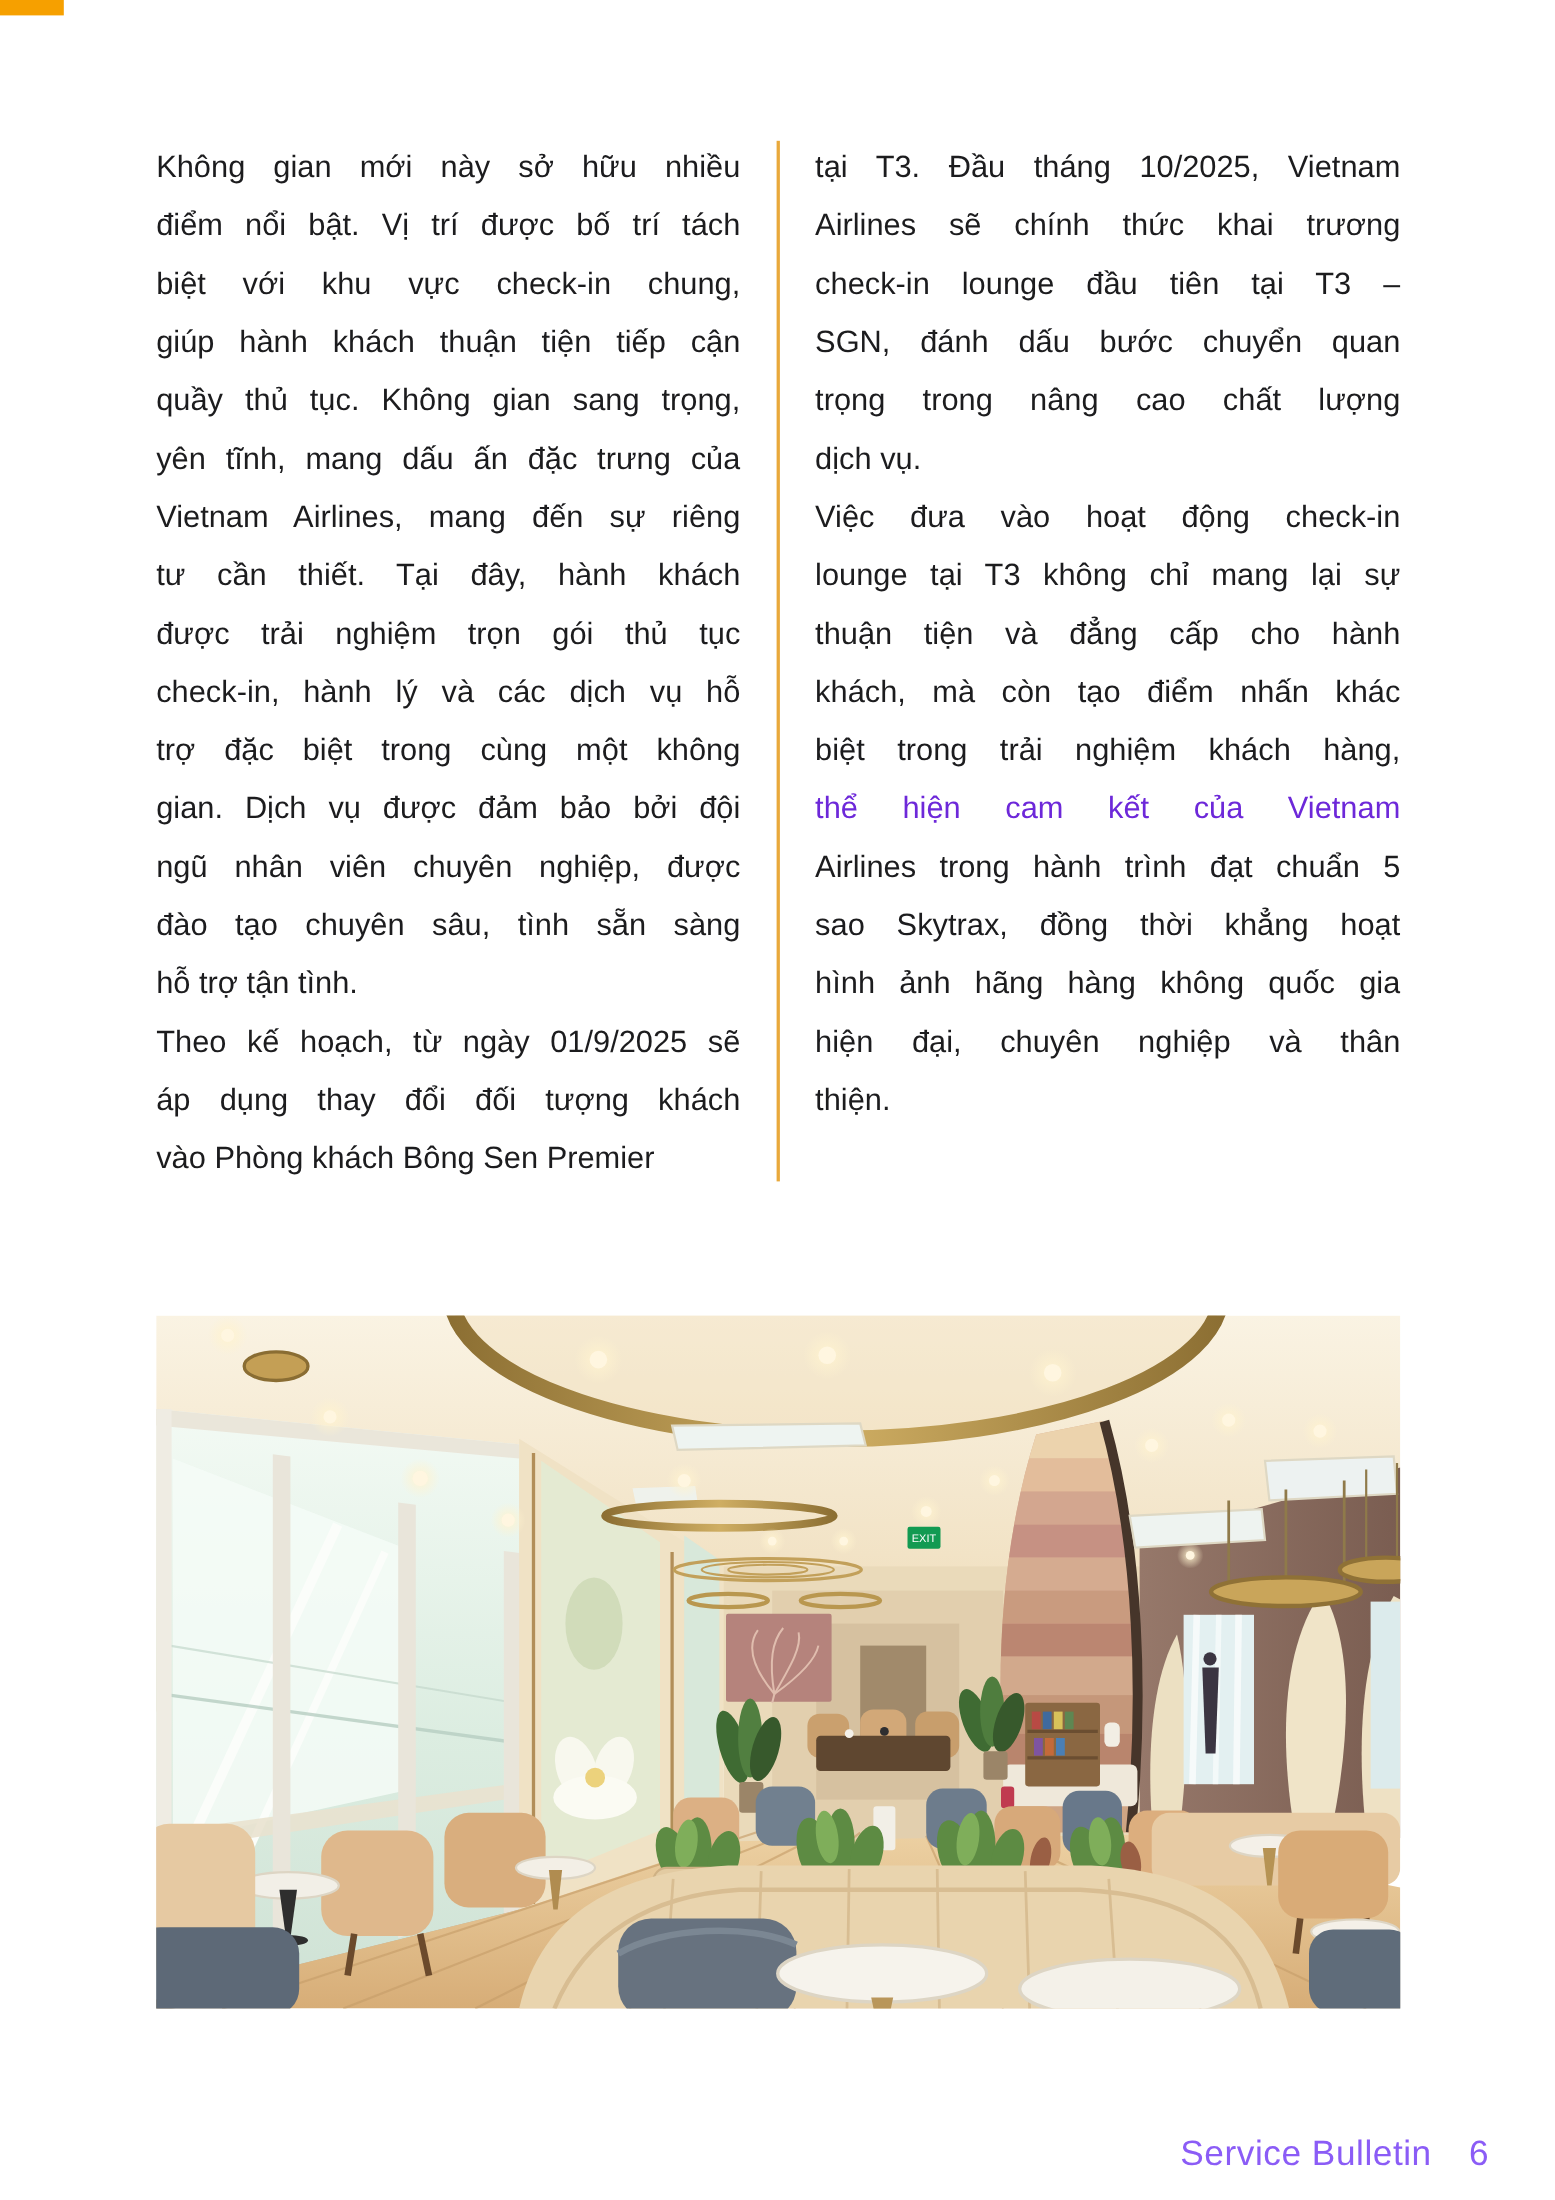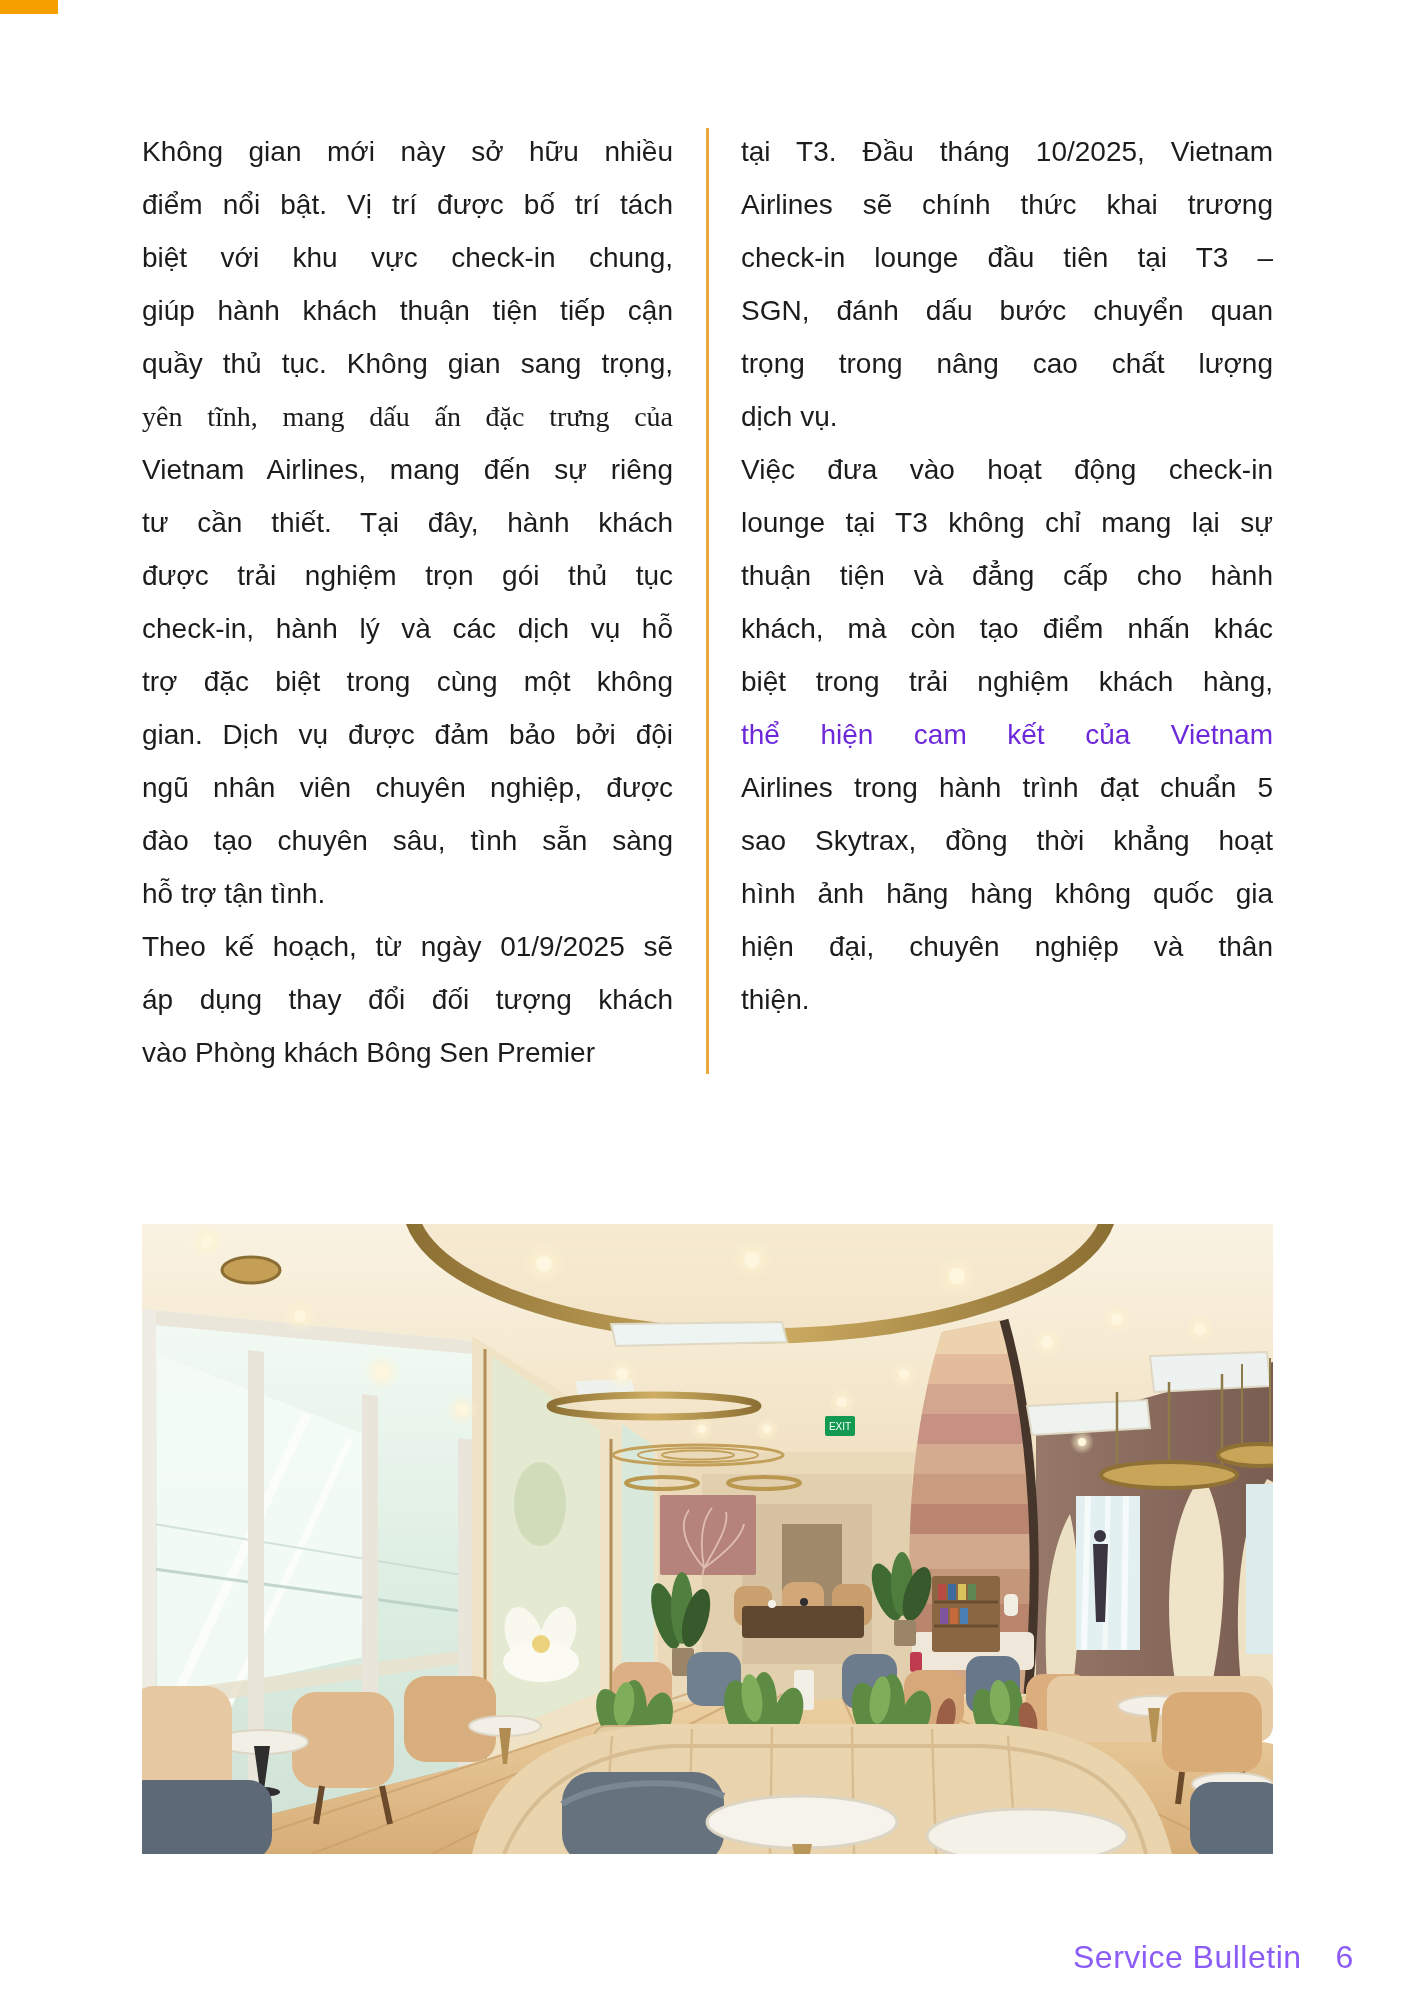--- a/index.html
+++ b/index.html
@@ -11,37 +11,37 @@
   .accent-bar{position:absolute;left:0;top:0;width:58px;height:14px;}
   .col{position:absolute;top:125px;width:531px;}
   .col-left{left:142px;}
   .col-right{left:741px;width:532px;}
   .line{
     height:53px;line-height:53px;font-size:28px;color:#1c1c1e;
     overflow:hidden;white-space:nowrap;text-align:left;
   }
   .line.j{white-space:normal;text-align:justify;text-align-last:justify;}
   .divider{position:absolute;left:706px;top:128px;width:3px;height:946px;}
-  .photo{position:absolute;left:142px;top:1224px;width:1131px;height:630px;margin:0;}
+  .photo{position:absolute;left:142px;top:1196px;width:1131px;height:630px;margin:0;}
   .photo svg{display:block;width:100%;height:100%;}
   .footer{position:absolute;left:1073px;top:1939px;font-size:32px;letter-spacing:0.5px;}
   .footer .num{margin-left:34px;}
 </style>
 </head>
 <body>
 
 <div class="accent-bar" style="background: rgb(246, 160, 0);"></div>
 
 <div class="col col-left">
     <div class="line j" style="color: rgb(28, 28, 30);">Không gian mới này sở hữu nhiều</div>
     <div class="line j" style="color: rgb(28, 28, 30);">điểm nổi bật. Vị trí được bố trí tách</div>
     <div class="line j" style="color: rgb(28, 28, 30);">biệt với khu vực check-in chung,</div>
     <div class="line j" style="color: rgb(28, 28, 30);">giúp hành khách thuận tiện tiếp cận</div>
     <div class="line j" style="color: rgb(28, 28, 30);">quầy thủ tục. Không gian sang trọng,</div>
-    <div class="line j" style="color: rgb(28, 28, 30); font-family: Liberation Serif, serif;">yên tĩnh, mang dấu ấn đặc trưng của</div>
+    <div class="line j" style="color: rgb(28, 28, 30);">yên tĩnh, mang dấu ấn đặc trưng của</div>
     <div class="line j" style="color: rgb(28, 28, 30);">Vietnam Airlines, mang đến sự riêng</div>
     <div class="line j" style="color: rgb(28, 28, 30);">tư cần thiết. Tại đây, hành khách</div>
     <div class="line j" style="color: rgb(28, 28, 30);">được trải nghiệm trọn gói thủ tục</div>
     <div class="line j" style="color: rgb(28, 28, 30);">check-in, hành lý và các dịch vụ hỗ</div>
     <div class="line j" style="color: rgb(28, 28, 30);">trợ đặc biệt trong cùng một không</div>
     <div class="line j" style="color: rgb(28, 28, 30);">gian. Dịch vụ được đảm bảo bởi đội</div>
     <div class="line j" style="color: rgb(28, 28, 30);">ngũ nhân viên chuyên nghiệp, được</div>
     <div class="line j" style="color: rgb(28, 28, 30);">đào tạo chuyên sâu, tình sẵn sàng</div>
     <div class="line" style="color: rgb(28, 28, 30);">hỗ trợ tận tình.</div>
     <div class="line j" style="color: rgb(28, 28, 30);">Theo kế hoạch, từ ngày 01/9/2025 sẽ</div>

